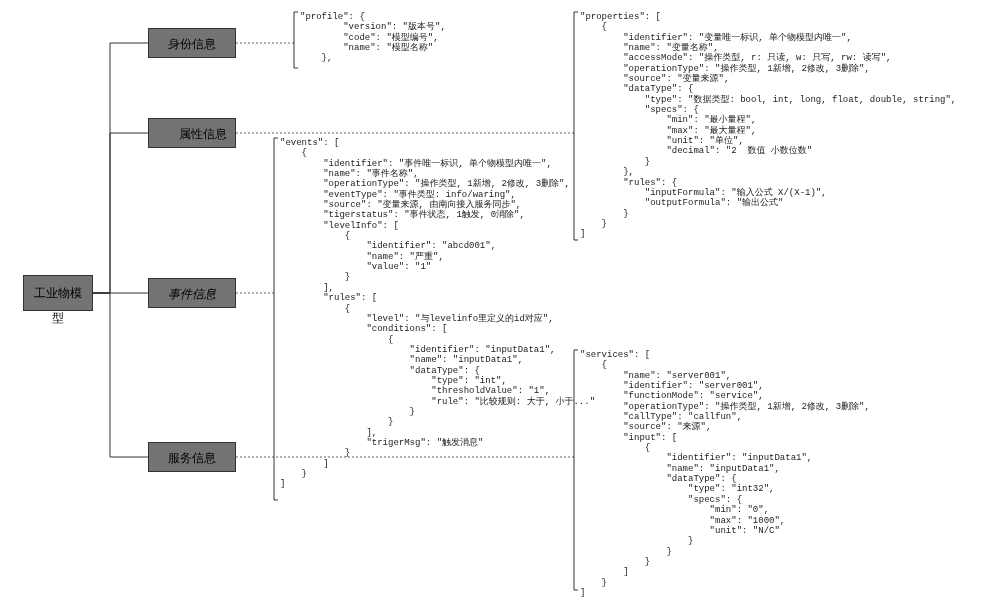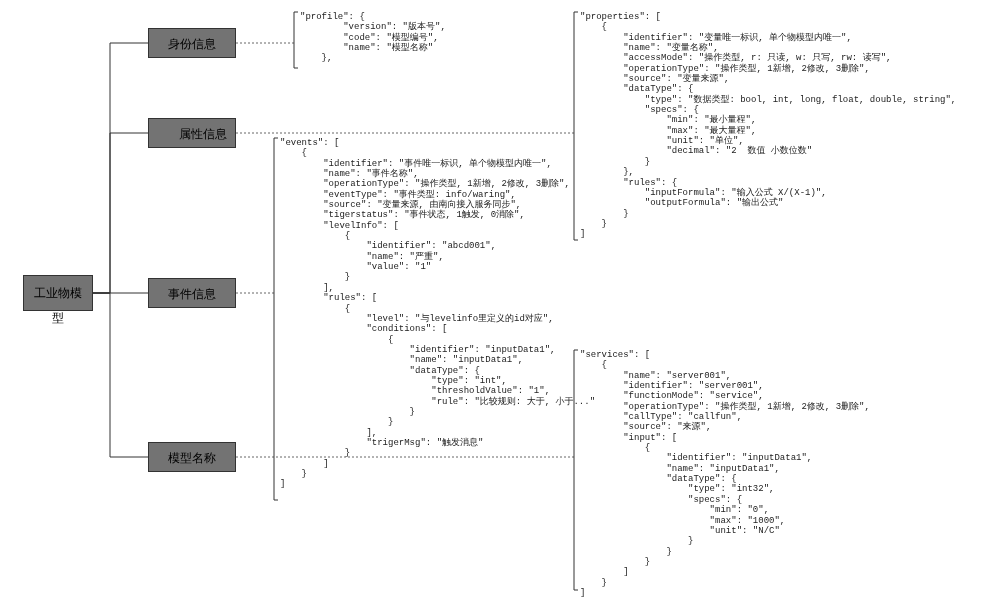--- a/index.html
+++ b/index.html
@@ -31,21 +31,21 @@
     margin-left: 13px;
   }
   .child {
     left: 148px;
     width: 88px;
     height: 30px;
     line-height: 20px;
   }
   .c1 { top: 28px; }
   .c2 { top: 118px; text-align: right; }
-  .c3 { top: 278px; }
+  .c3 { top: 278px; font-style: italic; }
   .c4 { top: 442px; }
 
   .json {
     position: absolute;
     font-family: "Courier New", monospace;
     font-size: 9px;
     line-height: 1.15;
     white-space: pre;
     color: #222;
   }
@@ -97,21 +97,21 @@
 <div class="node child c1">
   <span>身份信息</span>
 </div>
 <div class="node child c2">
   <span>属性信息</span>
 </div>
 <div class="node child c3">
   <span>事件信息</span>
 </div>
 <div class="node child c4">
-  <span>模型名称</span>
+  <span>服务信息</span>
 </div>
 
 <div class="json profile">"profile": {
         "version": "版本号",
         "code": "模型编号",
         "name": "模型名称"
     },</div>
 <div class="json events">"events": [
     {
         "identifier": "事件唯一标识, 单个物模型内唯一",

